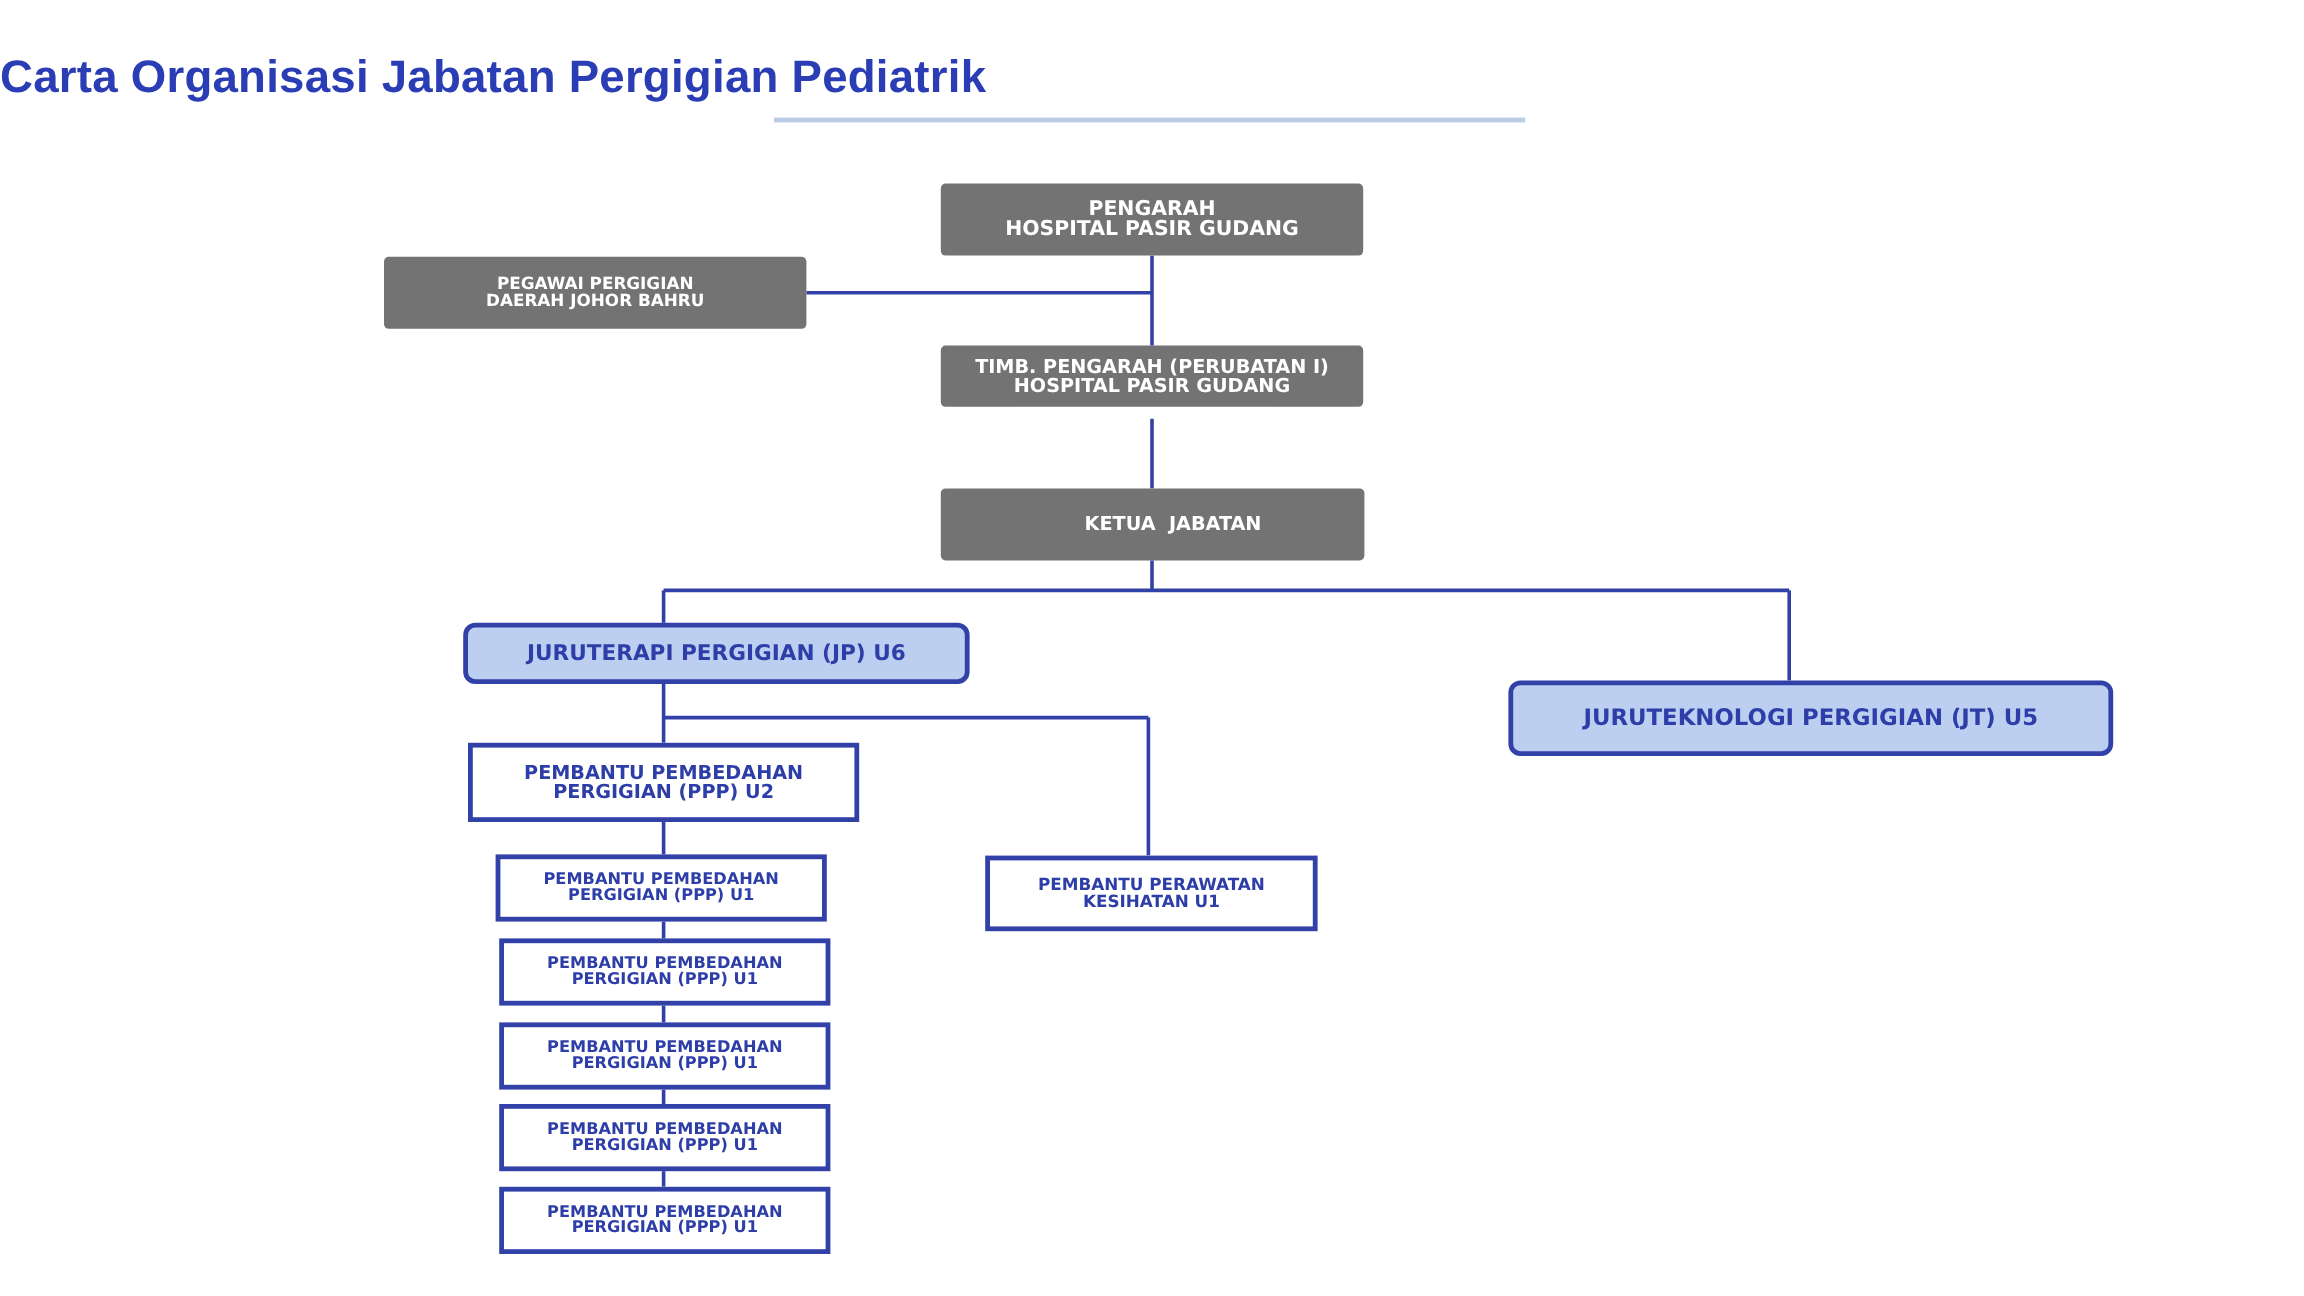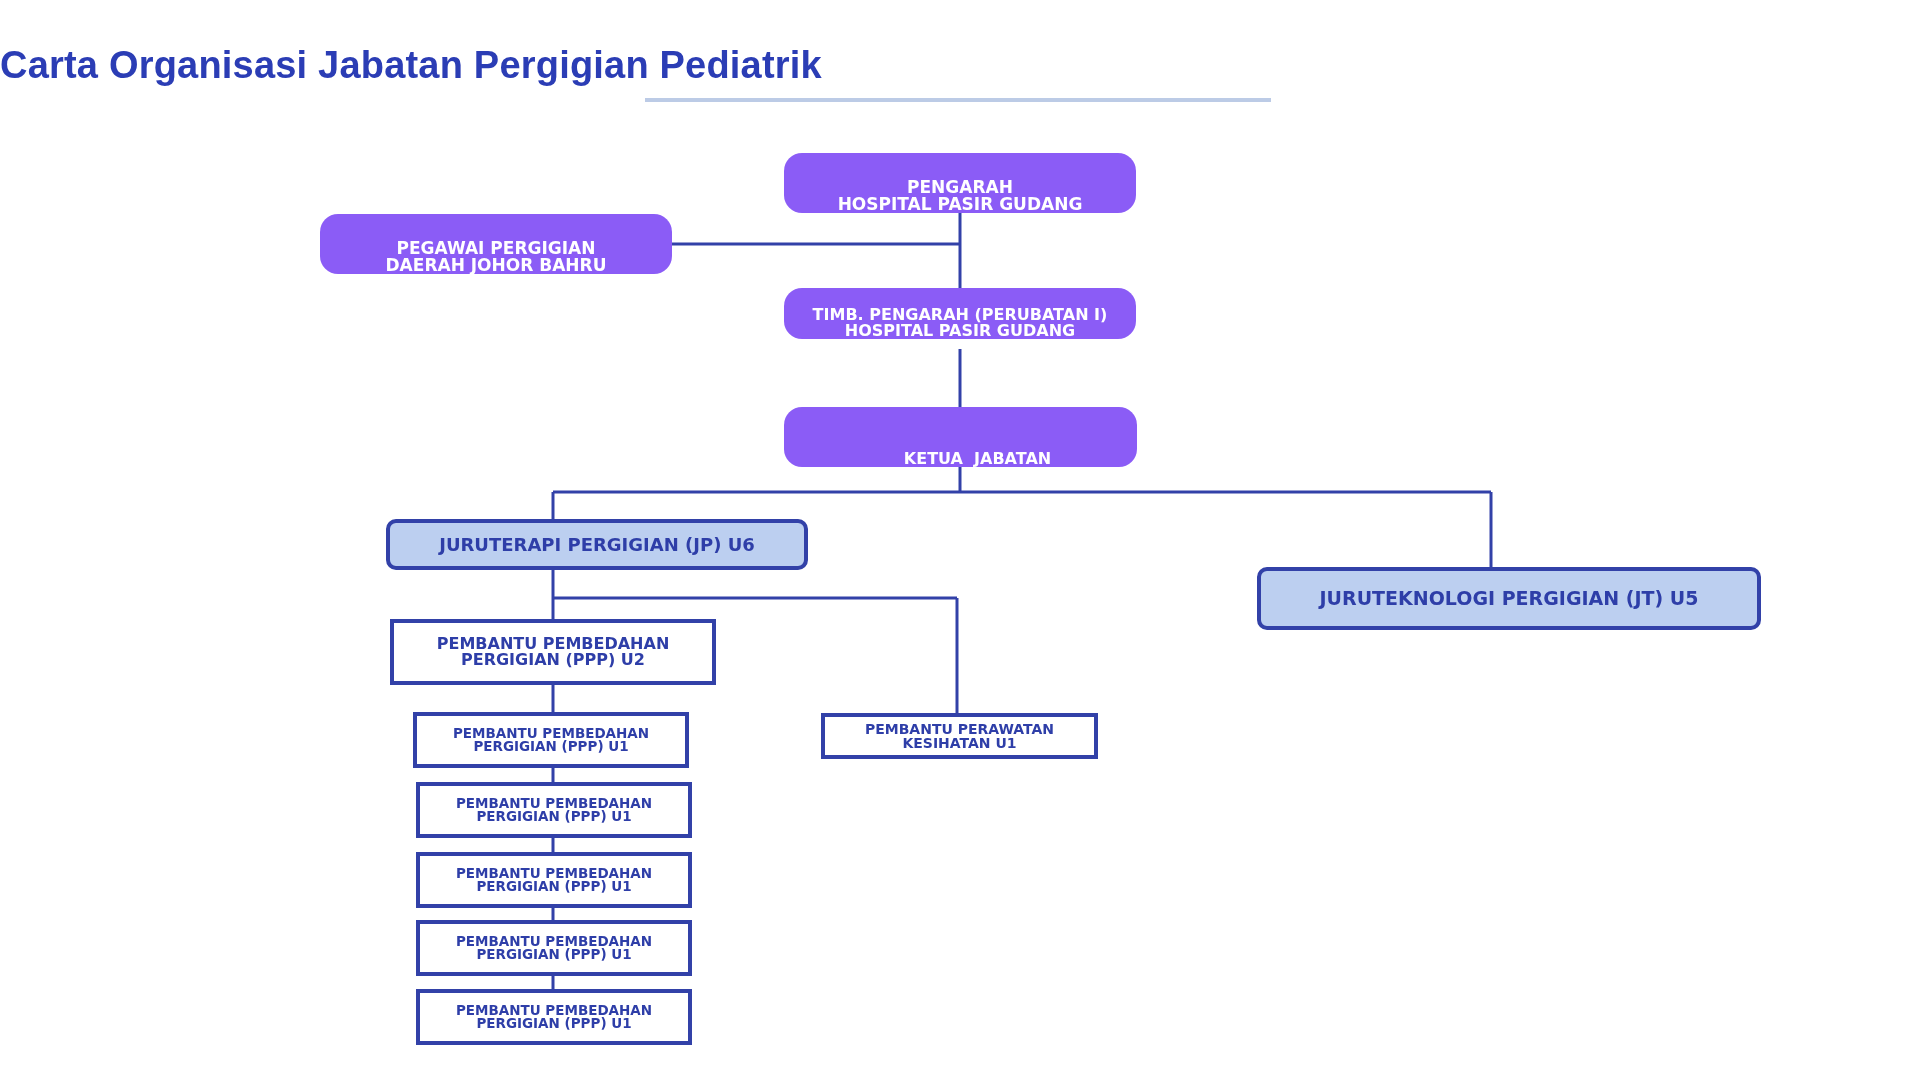--- a/index.html
+++ b/index.html
@@ -1,21 +1,21 @@
 <!DOCTYPE html>
 <html><head>
 <meta charset="utf-8">
 <style>
   html, body { margin:0; padding:0; background:#ffffff; }
   body { width:1920px; height:1080px; position:relative; overflow:hidden; font-family:"Liberation Sans", sans-serif; }
   .title { position:absolute; left:0; width:1920px; top:44px; text-align:left; font-size:38px; font-weight:bold; color:#2b3db5; letter-spacing:0.2px; }
   .underline { position:absolute; left:645px; top:98px; width:626px; height:4px; background:#bccbe6; }
   svg.connectors { position:absolute; left:0; top:0; width:1920px; height:1080px; }
   .node { position:absolute; box-sizing:border-box; display:flex; align-items:center; justify-content:center; text-align:center; font-family:"DejaVu Sans", sans-serif; font-weight:bold; text-transform:uppercase; line-height:1.0; }
-  .solid { background:#8b5cf6; color:#ffffff; border-radius:18px;align-items:flex-end; }
+  .solid { background:#737373; color:#ffffff; border-radius:4px; }
   .light { background:#bccff0; color:#2e3ea8; border:4px solid #3241a8; border-radius:10px;margin-left:44px; }
   .outline { background:#ffffff; color:#2e3ea8; border:4px solid #3241a8; border-radius:0; }
   .node span { display:block; white-space:pre-line; }
 </style>
 </head>
 <body>
 
 <div class="title">Carta Organisasi Jabatan Pergigian Pediatrik</div>
 <div class="underline"></div>
 
@@ -37,21 +37,21 @@
 
     <line x1="553" y1="685" x2="553" y2="989"></line>
   </g>
 </svg>
 
 <div class="node solid" style="left:784px; top:153px; width:352px; height:60px; font-size:17px;">
   <span>PENGARAH
 HOSPITAL PASIR GUDANG</span>
 </div>
 
-<div class="node solid" style="left:320px; top:214px; width:352px; height:60px; font-size:17px;">
+<div class="node solid" style="left:320px; top:214px; width:352px; height:60px; font-size:14px;">
   <span>PEGAWAI PERGIGIAN
 DAERAH JOHOR BAHRU</span>
 </div>
 
 <div class="node solid" style="left:784px; top:288px; width:352px; height:51px; font-size:16px;">
   <span>TIMB. PENGARAH (PERUBATAN I)
 HOSPITAL PASIR GUDANG</span>
 </div>
 
 <div class="node solid" style="left:784px; top:407px; width:353px; height:60px; font-size:16px;">
@@ -64,21 +64,21 @@
 
 <div class="node light" style="left:1213px; top:567px; width:504px; height:63px; font-size:19px;">
   <span>JURUTEKNOLOGI PERGIGIAN (JT) U5</span>
 </div>
 
 <div class="node outline" style="left:390px; top:619px; width:326px; height:66px; font-size:16px;">
   <span>PEMBANTU PEMBEDAHAN
 PERGIGIAN (PPP) U2</span>
 </div>
 
-<div class="node outline" style="left:821px; top:713px; width:277px; height:46px; font-size:14px;">
+<div class="node outline" style="left:821px; top:713px; width:277px; height:63px; font-size:14px;">
   <span>PEMBANTU PERAWATAN
 KESIHATAN U1</span>
 </div>
 
 <div class="node outline" style="left:413px; top:712px; width:276px; height:56px; font-size:13.5px;">
   <span>PEMBANTU PEMBEDAHAN
 PERGIGIAN (PPP) U1</span>
 </div>
 <div class="node outline" style="left:416px; top:782px; width:276px; height:56px; font-size:13.5px;">
   <span>PEMBANTU PEMBEDAHAN

